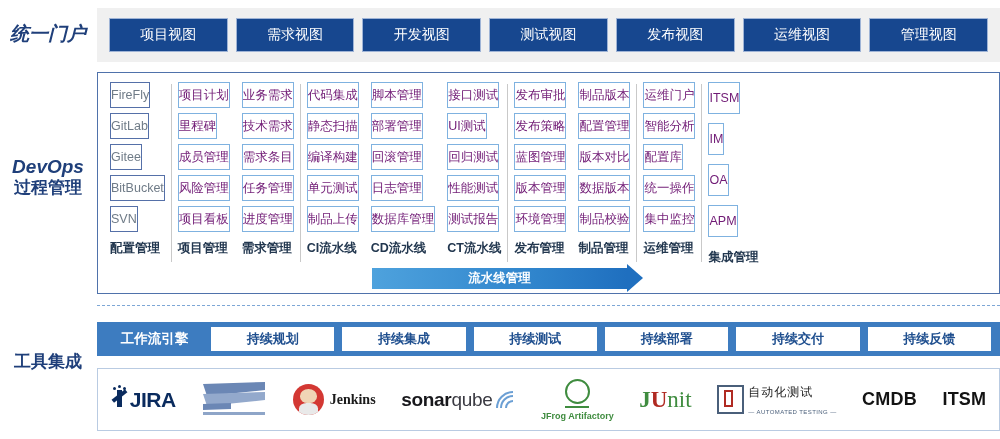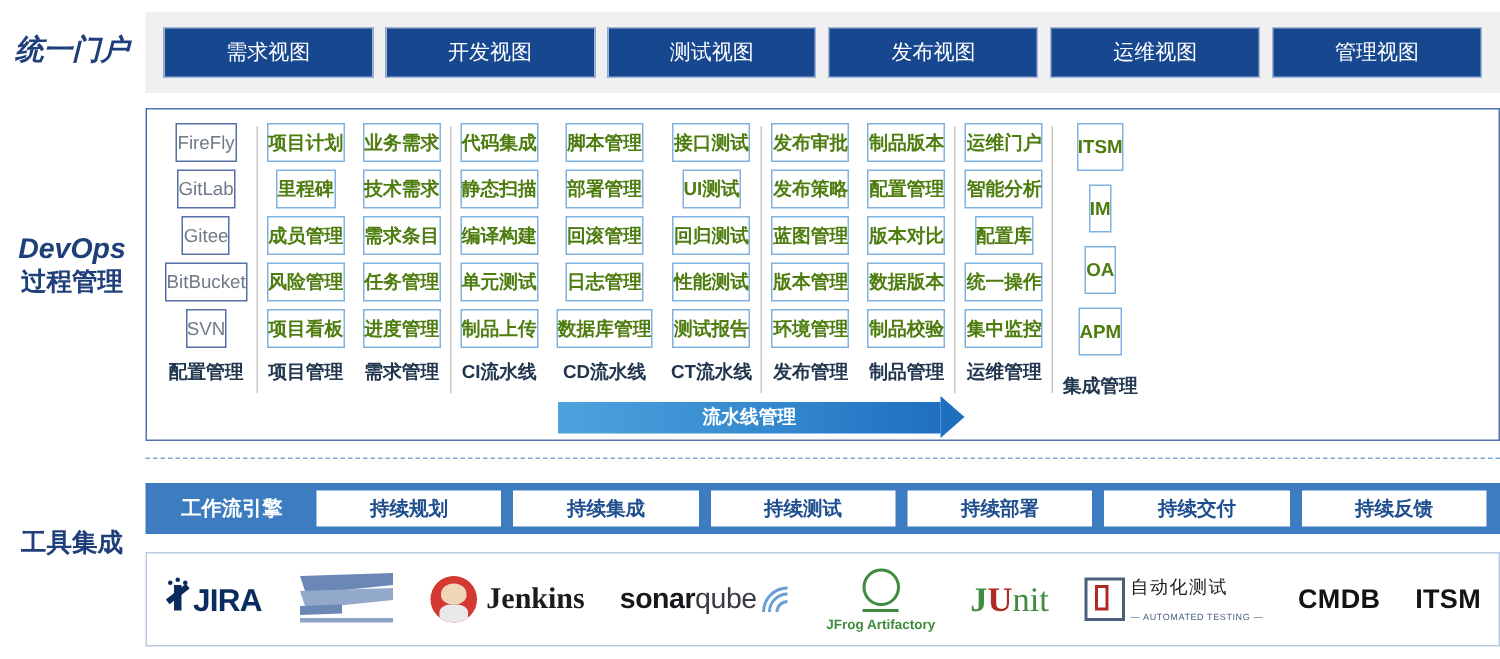--- a/index.html
+++ b/index.html
@@ -51,34 +51,34 @@
   #devops-label .cn{font-size:17px;display:block;}
 
   #col-wrap{
     position:absolute;left:0;top:0;right:0;height:186px;
     display:flex;align-items:flex-start;
     padding:9px 6px 0 6px;box-sizing:border-box;
   }
   .group{display:flex;}
   .col{
     display:flex;flex-direction:column;
-    align-items:center;
+    align-items:flex-start;
     padding:0 6px;
     box-sizing:border-box;
   }
   .cell{
     height:26px;margin-bottom:5px;
     border:1px solid #6b8fc4;
     color:#6f7b87;
     font-size:12.5px;
     display:flex;align-items:center;justify-content:center;
     box-sizing:border-box;
     white-space:nowrap;
   }
-  .col.tone-light .cell{border-color:#7fb2e0;color:#4d7c0f;font-weight:bold;}
+  .col.tone-light .cell{border-color:#7fb2e0;color:#701a75;}
   .col.tone-dark  .cell{border-color:#5570a8;color:#6f7b87;}
   .col-title{
     margin-top:3px;
     text-align:center;
     font-size:12.5px;font-weight:bold;color:#22374f;
     white-space:nowrap;
   }
   .vdiv{
     width:1px;background:#c9c9c9;
     margin:2px 0 4px 0;
@@ -188,21 +188,21 @@
     background:#d33833;margin-right:6px;position:relative;overflow:hidden;
   }
   .lg-jenkins .head:before{
     content:"";position:absolute;left:7px;top:5px;width:17px;height:14px;
     background:#f0d5b6;border-radius:50% 50% 45% 45%;
   }
   .lg-jenkins .head:after{
     content:"";position:absolute;left:6px;top:19px;width:19px;height:13px;
     background:#e9e9e9;border-radius:40% 40% 0 0;
   }
-  .lg-jenkins .word{font-family:"Liberation Serif","DejaVu Serif",serif;font-size:20px;font-weight:bold;color:#1b1b1b;}
+  .lg-jenkins .word{font-family:"Liberation Serif","DejaVu Serif",serif;font-size:14px;font-weight:bold;color:#1b1b1b;}
 
   .lg-sonar{display:flex;align-items:center;}
   .lg-sonar .sonar{font-size:19px;font-weight:bold;color:#18181c;letter-spacing:-.3px;}
   .lg-sonar .qube{font-size:19px;color:#3a3a42;letter-spacing:-.3px;}
   .lg-sonar .wave{margin-left:3px;width:20px;height:20px;}
 
   .lg-jfrog{display:flex;flex-direction:column;align-items:center;}
   .lg-jfrog .ring{
     width:21px;height:21px;border:2px solid #3f8c3f;border-radius:50%;
   }
@@ -227,20 +227,21 @@
   .lg-auto .ten{font-size:6px;color:#4a5f7a;letter-spacing:.4px;white-space:nowrap;}
 
   .lg-cmdb,.lg-itsm{font-size:18px;font-weight:bold;color:#131313;letter-spacing:.2px;}
 </style>
 </head>
 <body>
 
 <div class="row-label" id="portal-label">统一门户</div>
 
 <div id="portal-band">
+    <div class="portal-btn">项目视图</div>
     <div class="portal-btn">需求视图</div>
     <div class="portal-btn">开发视图</div>
     <div class="portal-btn">测试视图</div>
     <div class="portal-btn">发布视图</div>
     <div class="portal-btn">运维视图</div>
     <div class="portal-btn">管理视图</div>
   </div>
 
 <div class="row-label" id="devops-label">
   <span class="en">DevOps</span>

